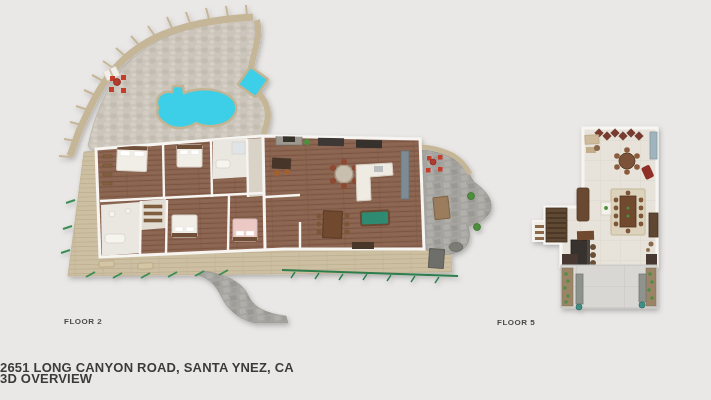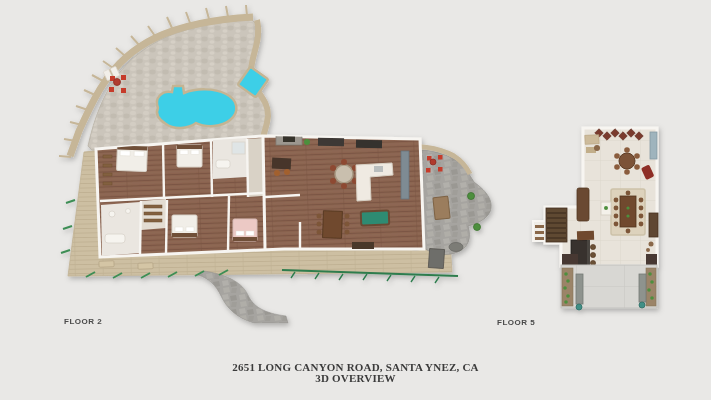--- a/index.html
+++ b/index.html
@@ -14,24 +14,22 @@
   .floor-label{
     position:absolute;
     font-size:8px;font-weight:600;letter-spacing:.5px;
     color:var(--label-text,#4a4a4a);
     white-space:nowrap;
   }
   .floor2-label{left:64px;top:317px;}
   .floor1-label{left:497px;top:318px;}
   .footer{
     position:absolute;left:0;right:0;top:362px;
-    text-align:center;
-    font-size:11px;font-weight:700;line-height:11px;letter-spacing:.2px;
+    font-size:13px;font-weight:700;line-height:11px;letter-spacing:.2px;
     color:var(--footer-text,#3b3b3b);
-    font-family:Liberation Serif, serif;
   }
 </style>
 </head>
 <body>
 
 <div class="stage">
 
 <svg width="711" height="400" viewBox="0 0 711 400">
   <defs>
     <filter id="sh" x="-20%" y="-20%" width="140%" height="140%">

